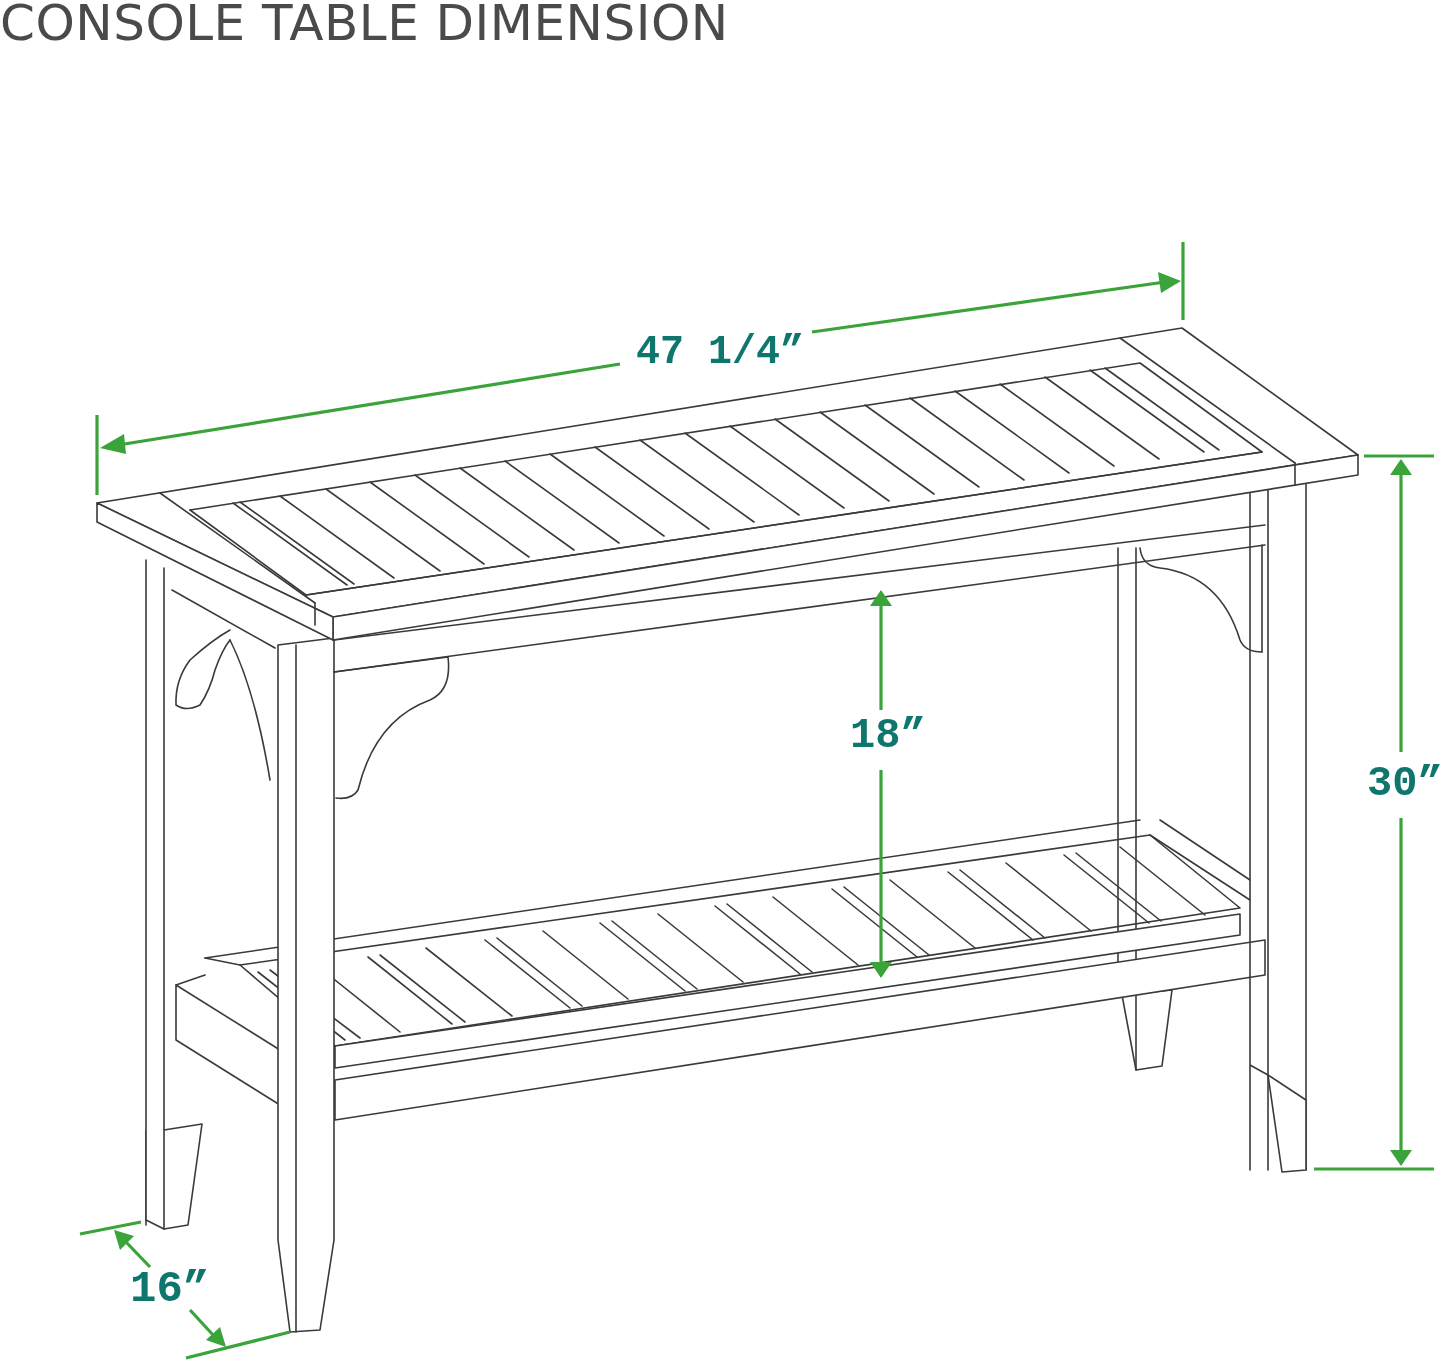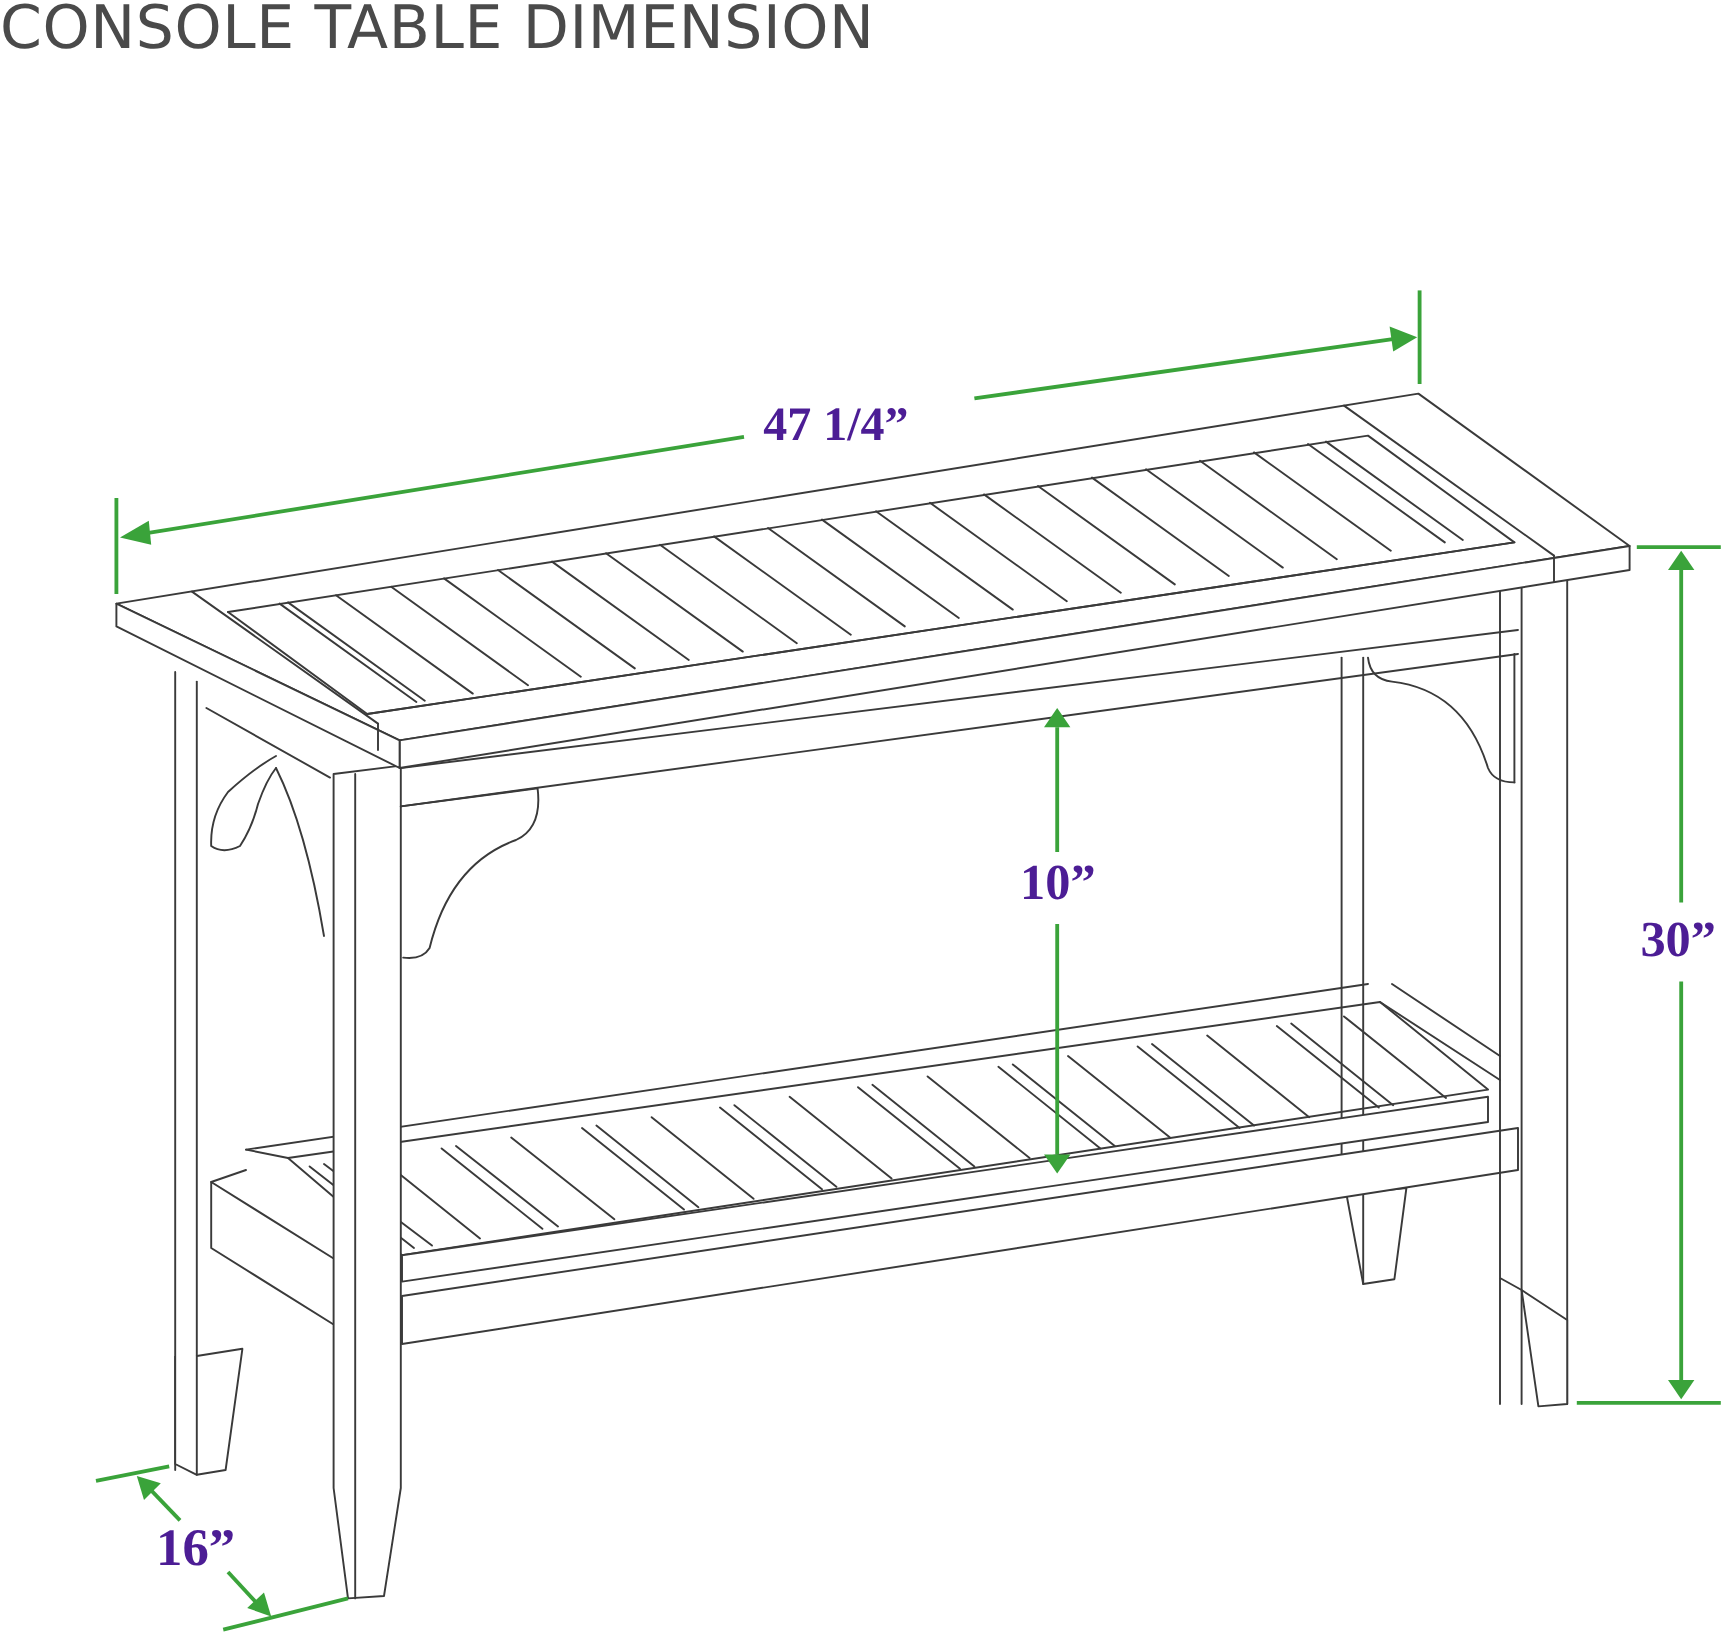--- a/index.html
+++ b/index.html
@@ -10,22 +10,22 @@
       font-size: 50px; font-weight: normal; letter-spacing: 0.5px;
       color: #4a4a4a; white-space: nowrap;
     }
     svg.drawing { position: absolute; left: 0; top: 0; }
     .ln { fill: none; stroke: #3a3a3a; stroke-width: 1.6; stroke-linejoin: round; stroke-linecap: round; }
     .fillw { fill: #ffffff; stroke: #3a3a3a; stroke-width: 1.6; stroke-linejoin: round; }
     .dim { stroke: #3aa33a; stroke-width: 3.2; fill: none; }
     .arrow { fill: #3aa33a; }
     .dlabel {
       position: absolute;
-      font-family: Liberation Serif, serif;
-      font-weight: bold; color: #4c1d95; white-space: nowrap;
+      font-family: Liberation Mono, monospace;
+      font-weight: bold; color: #0f766e; white-space: nowrap;
     }
   </style>
 </head>
 <body>
 
 <div class="title">CONSOLE TABLE DIMENSION</div>
 
 <svg class="drawing" width="1445" height="1363" viewBox="0 0 1445 1363" xmlns="http://www.w3.org/2000/svg">
 
   <g>
@@ -190,14 +190,14 @@
     <line class="dim" x1="186" y1="1358" x2="290" y2="1332"></line>
     <line class="dim" x1="126" y1="1242" x2="150" y2="1267"></line>
     <line class="dim" x1="190" y1="1310" x2="214" y2="1336"></line>
     <polygon class="arrow" points="114,1230 134,1236 120,1250"></polygon>
     <polygon class="arrow" points="226,1347 206,1340 220,1327"></polygon>
   </g>
 </svg>
 
 <div class="dlabel" style="left:636px; top:330px; font-size:40px;">47 1/4”</div>
 <div class="dlabel" style="left:1367px; top:760px; font-size:42px;">30”</div>
-<div class="dlabel" style="left:850px; top:712px; font-size:42px;">10”</div>
+<div class="dlabel" style="left:850px; top:712px; font-size:42px;">18”</div>
 <div class="dlabel" style="left:130px; top:1264px; font-size:44px;">16”</div>
 
 </body></html>

